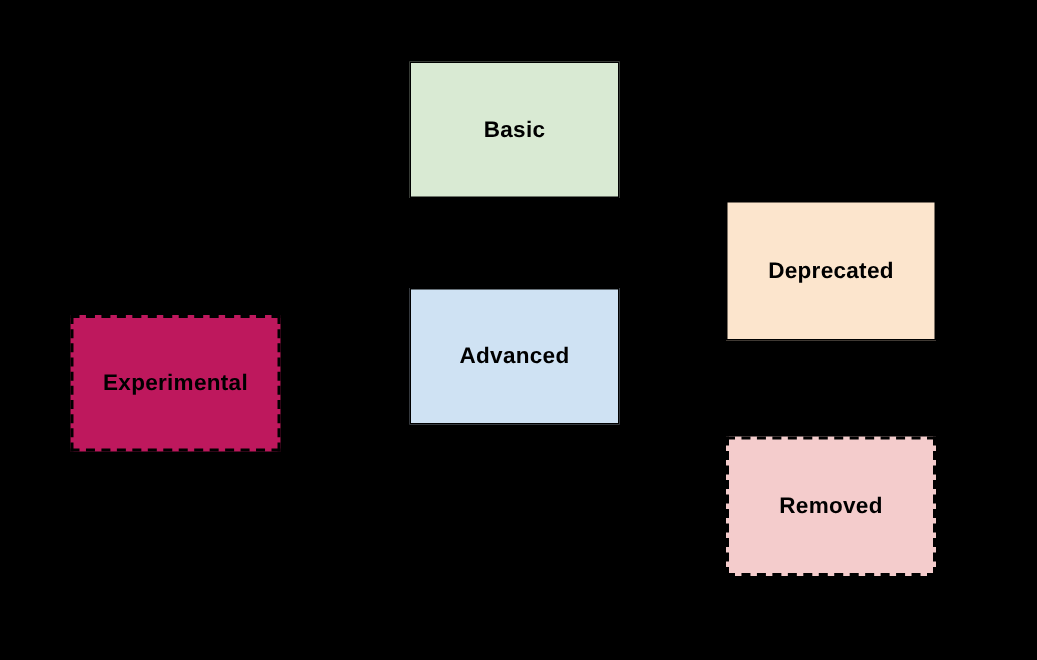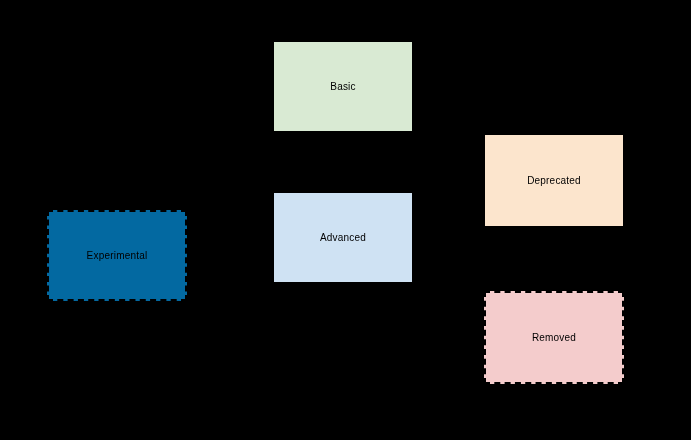--- a/index.html
+++ b/index.html
@@ -19,32 +19,32 @@
     position: absolute;
     display: flex;
     align-items: center;
     justify-content: center;
     box-sizing: border-box;
     background-clip: border-box; 
   }
   .node.solid  { border: 1px solid #000000; }
   .node.dashed { border: 2px dashed #000000; }
   .node-label {
-    font-size: 10px;
-    font-weight: normal;
+    font-size: 15px;
+    font-weight: bold;
     color: #000000;
     letter-spacing: 0.2px;
     white-space: nowrap;
   }
 </style>
 </head>
 <body>
 
 <div class="canvas" style="width: 691px; height: 440px; background: rgb(0, 0, 0);">
-    <div class="node dashed" style="left: 47px; top: 210px; width: 140px; height: 91px; background: #0369a1; border-color: rgb(0, 0, 0);">
+    <div class="node dashed" style="left: 47px; top: 210px; width: 140px; height: 91px; background: #be185d; border-color: rgb(0, 0, 0);">
       <span class="node-label" style="color: rgb(0, 0, 0);">Experimental</span>
     </div>
     <div class="node solid" style="left: 273px; top: 41px; width: 140px; height: 91px; background: rgb(217, 234, 211); border-color: rgb(0, 0, 0);">
       <span class="node-label" style="color: rgb(0, 0, 0);">Basic</span>
     </div>
     <div class="node solid" style="left: 273px; top: 192px; width: 140px; height: 91px; background: rgb(207, 226, 243); border-color: rgb(0, 0, 0);">
       <span class="node-label" style="color: rgb(0, 0, 0);">Advanced</span>
     </div>
     <div class="node solid" style="left: 484px; top: 134px; width: 140px; height: 93px; background: rgb(252, 229, 205); border-color: rgb(0, 0, 0);">
       <span class="node-label" style="color: rgb(0, 0, 0);">Deprecated</span>

